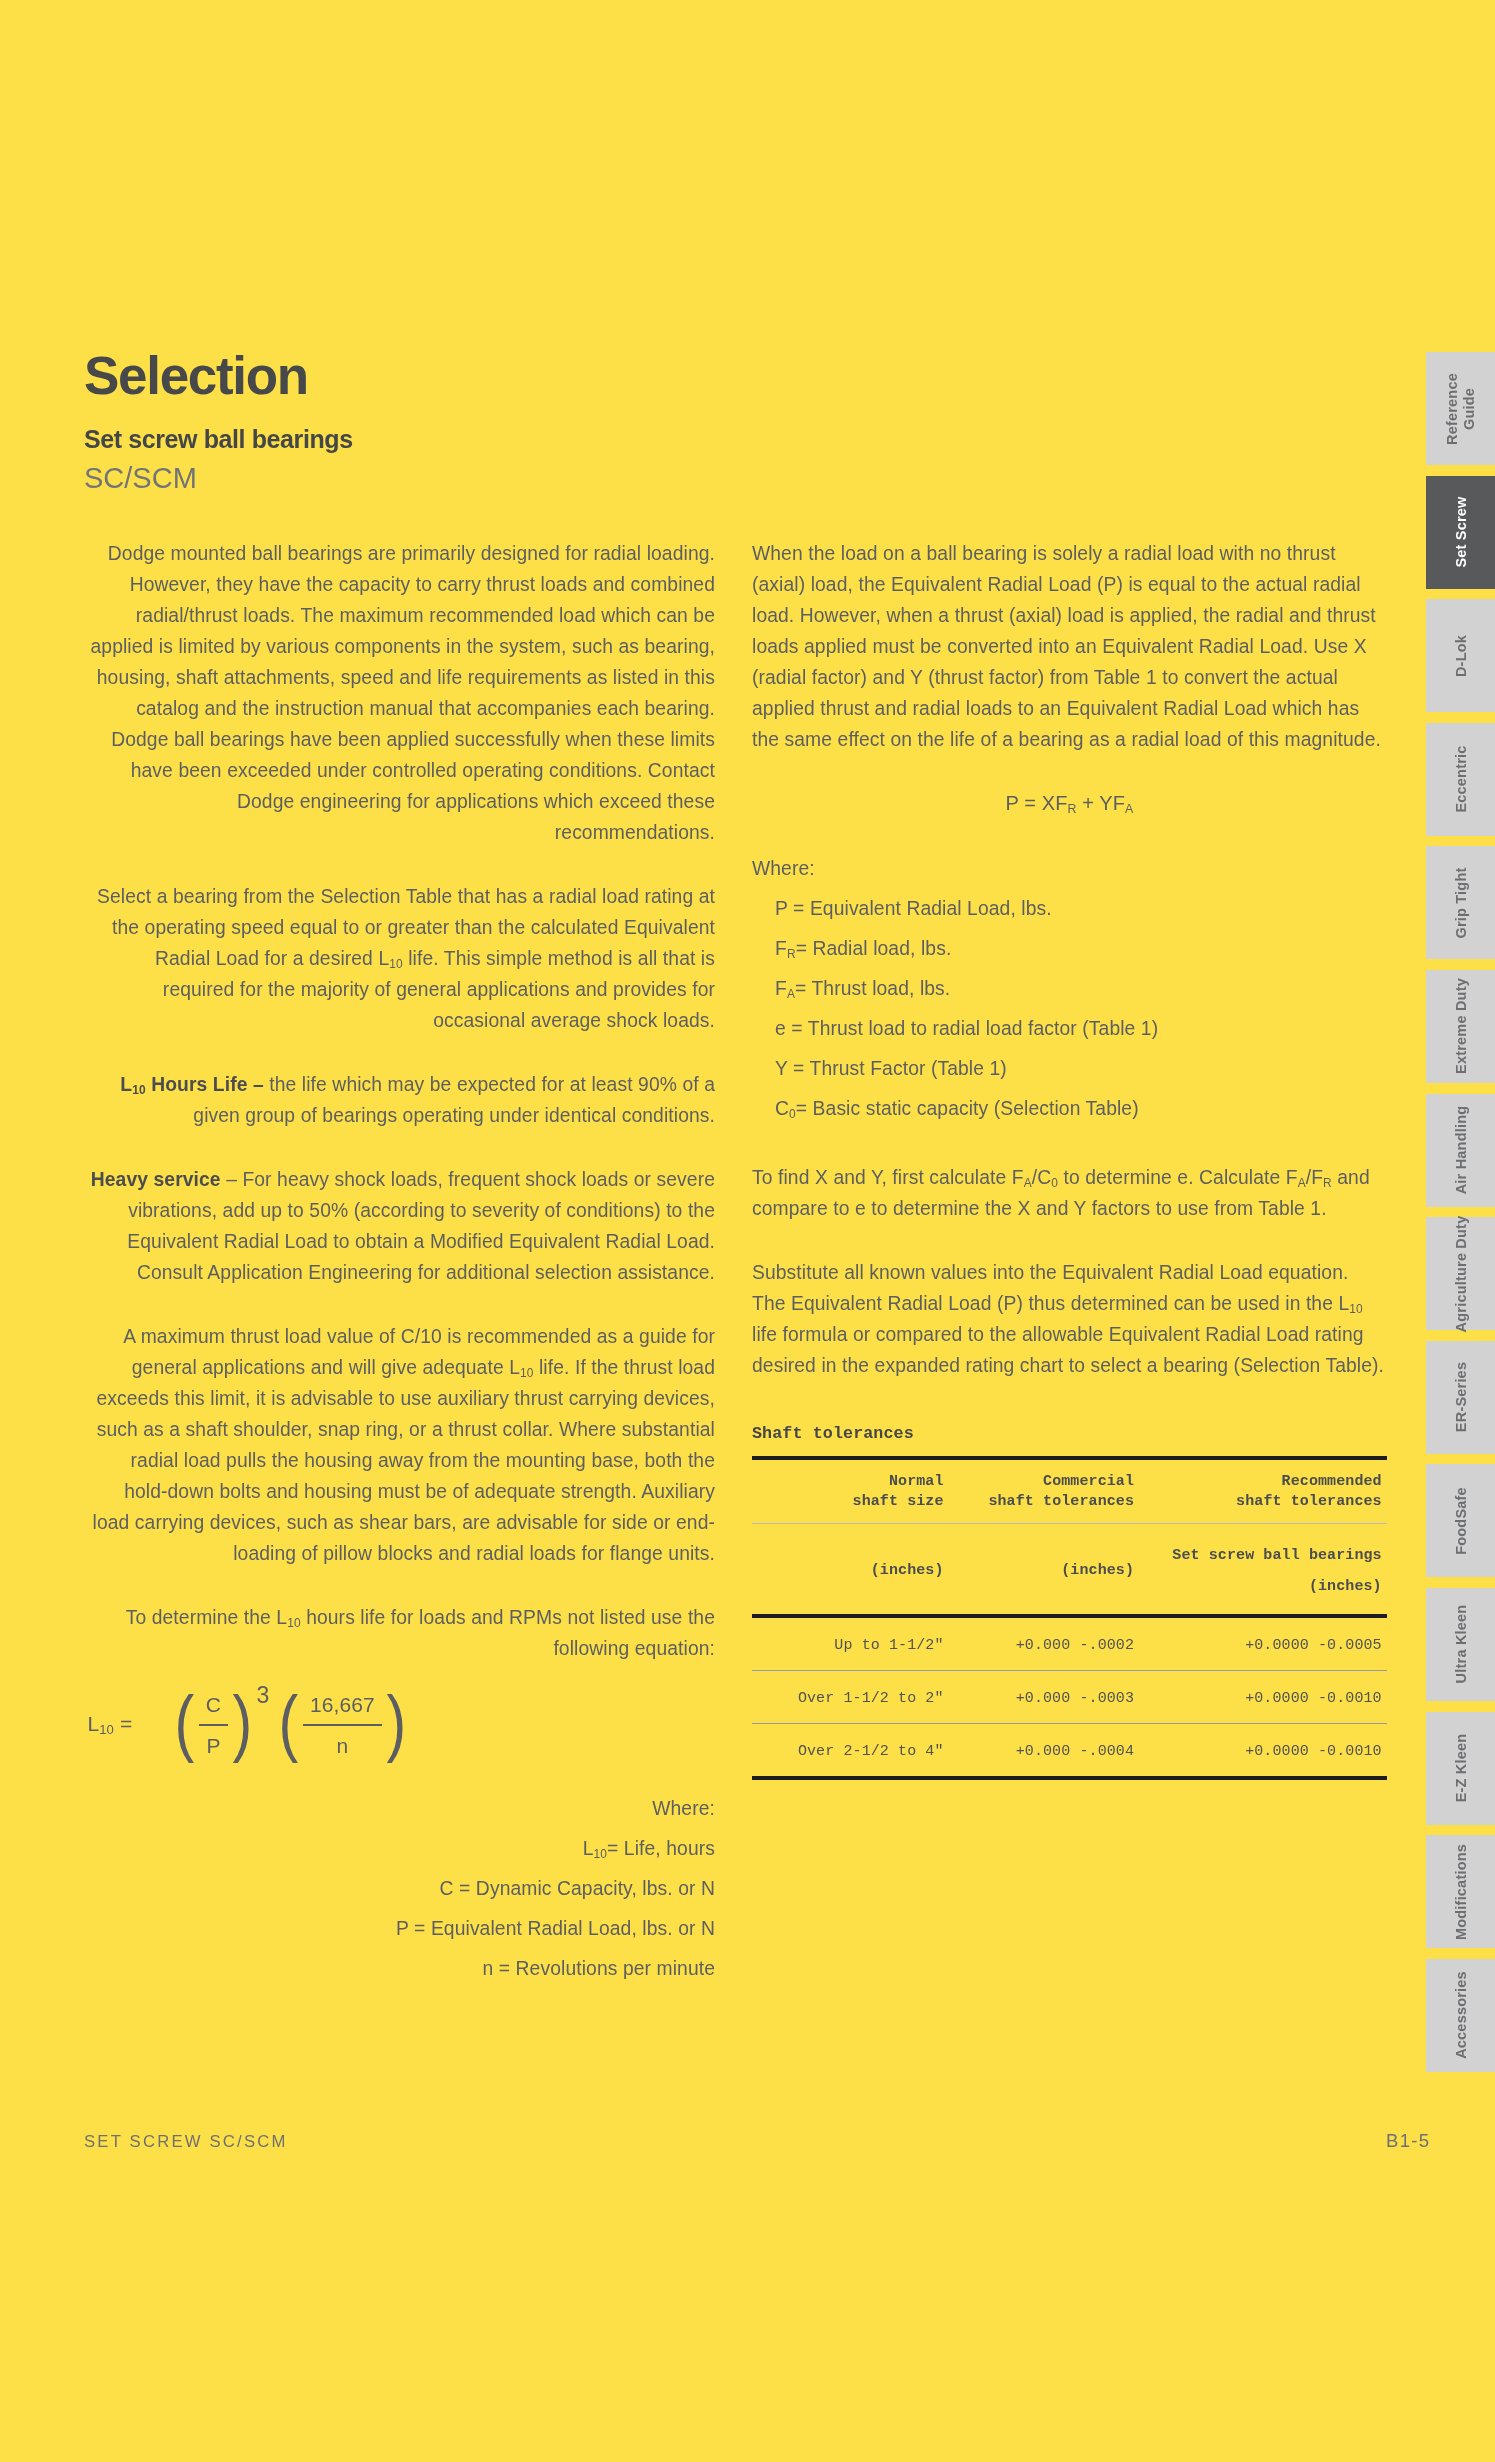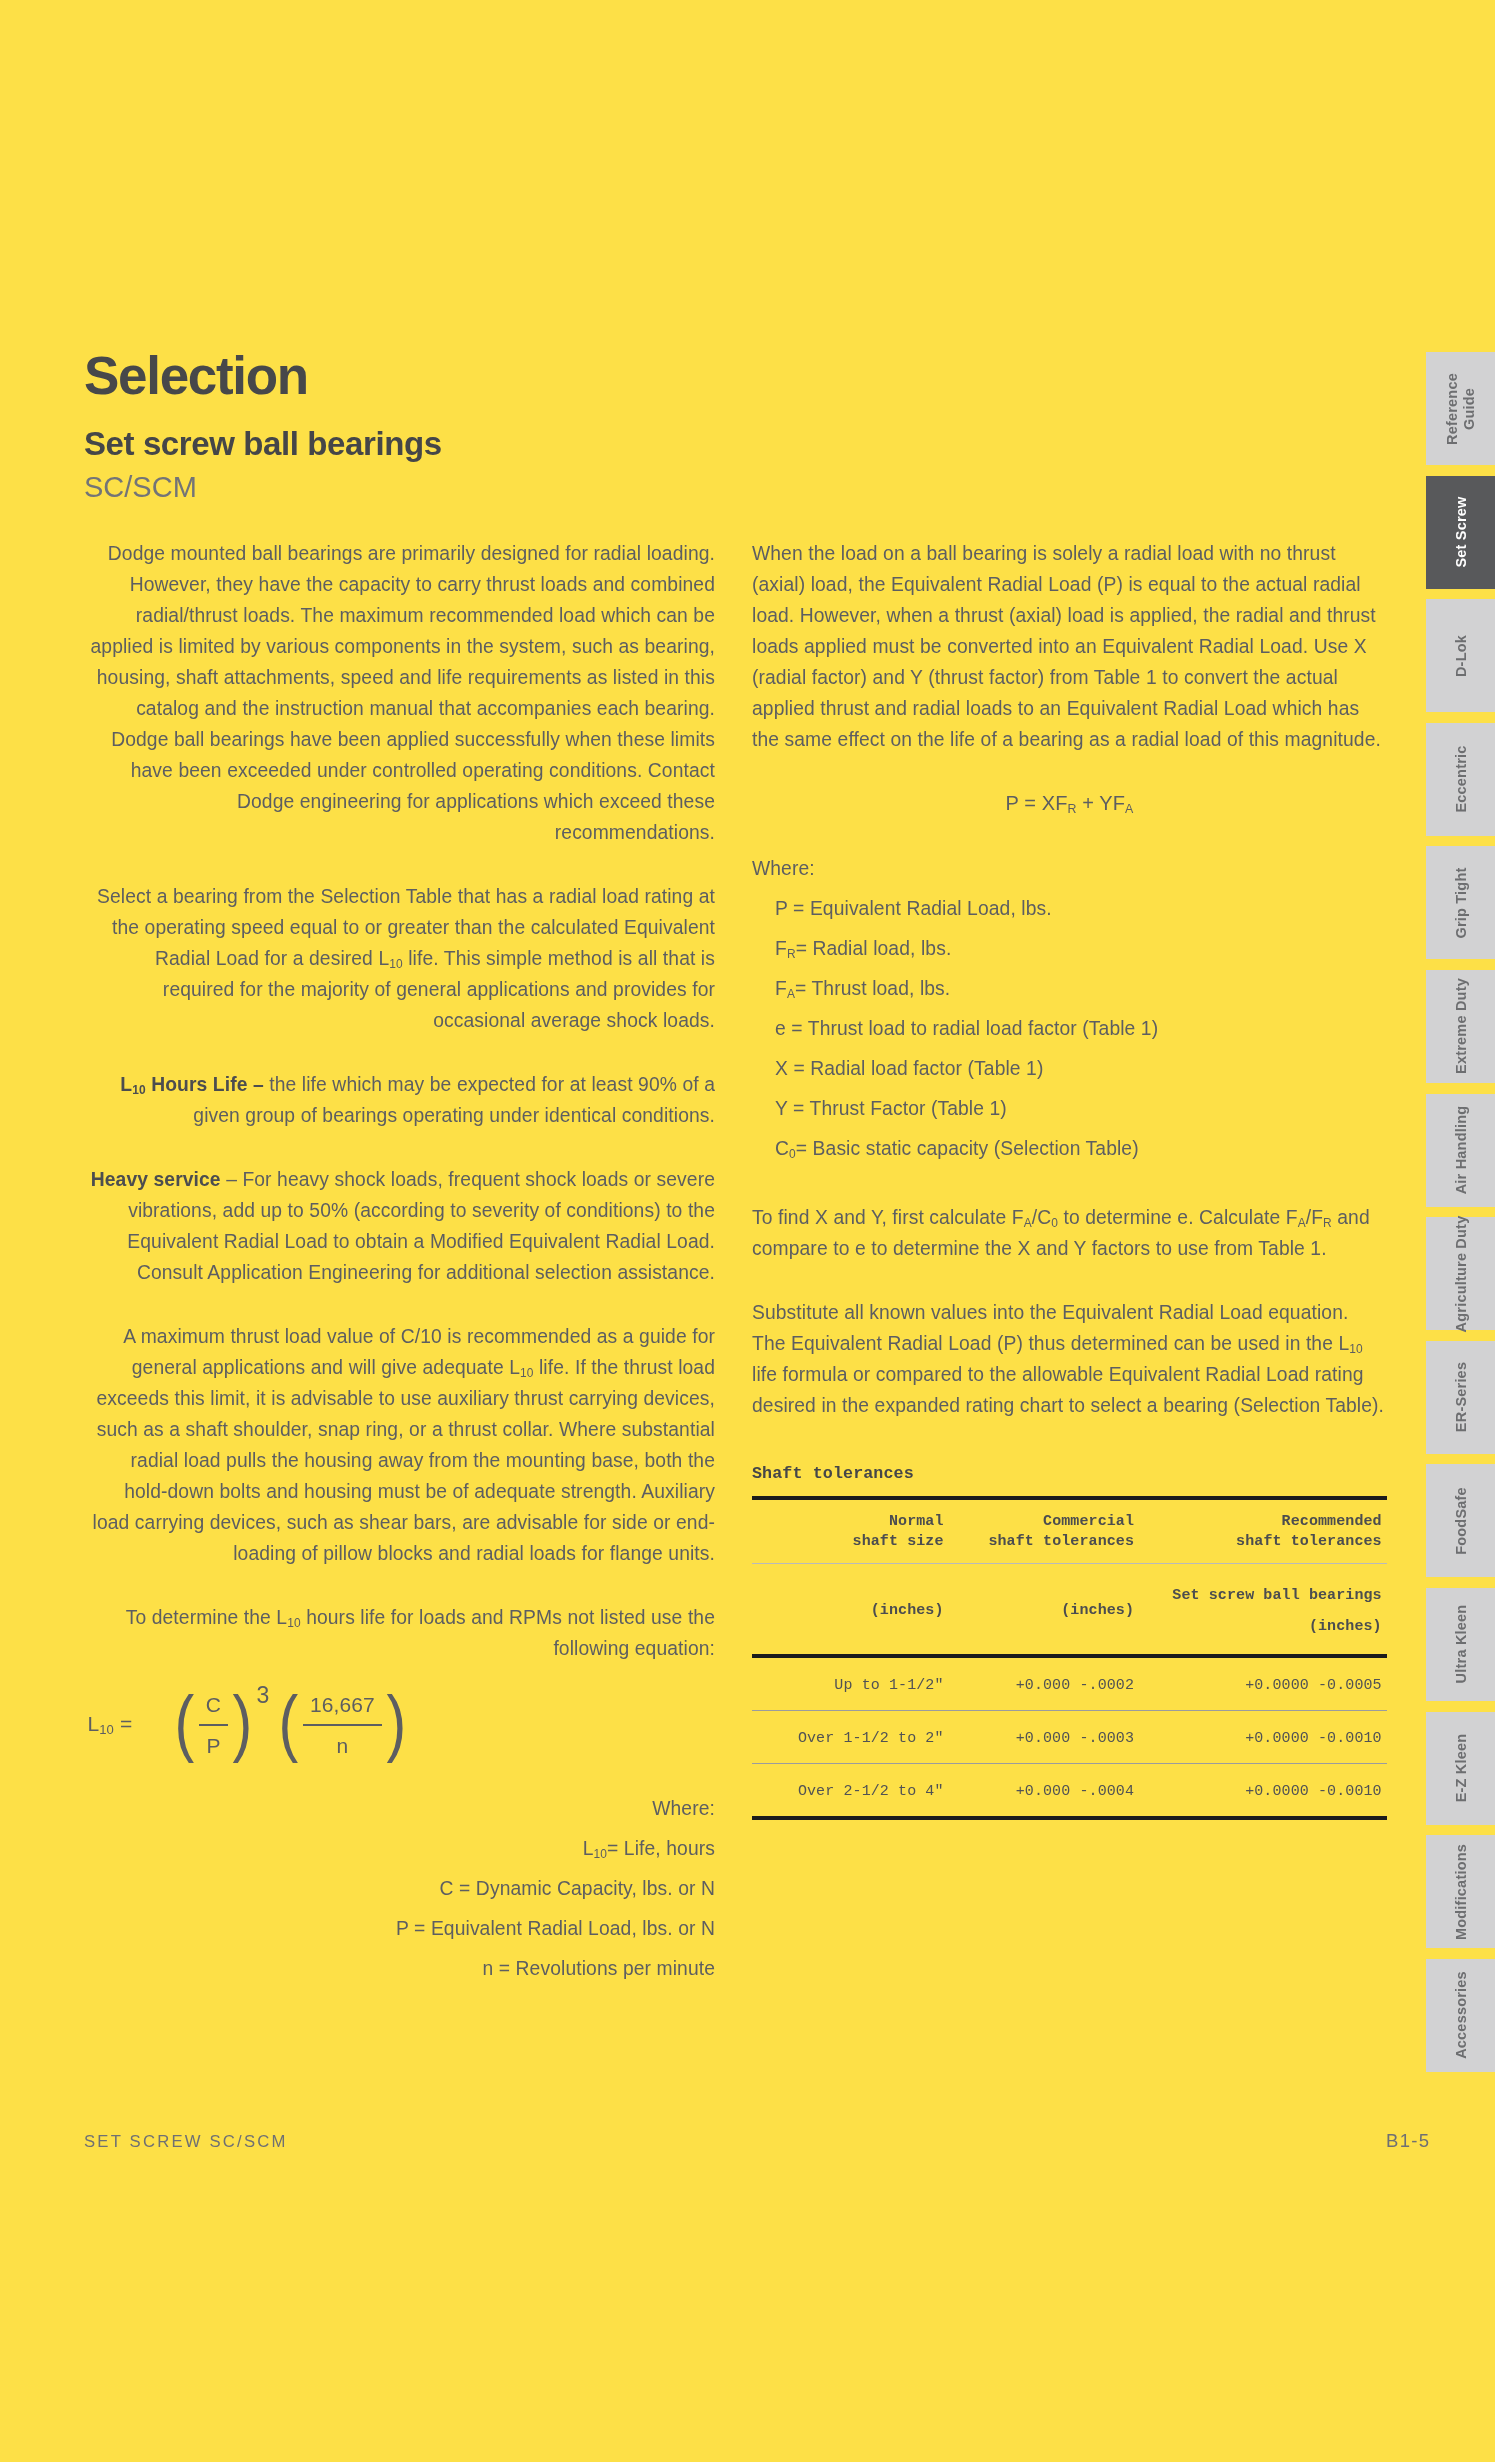--- a/index.html
+++ b/index.html
@@ -3,21 +3,21 @@
 <meta charset="utf-8">
 <style>
   html,body { margin:0; padding:0; background:#ffffff; }
   .page {
     position:relative; width:1495px; height:2462px; background:#fde047;
     font-family:"Liberation Sans", sans-serif; color:#5d5e61; overflow:hidden;
   }
   
   .header { position:absolute; left:84px; top:348px; }
   .h-title { font-size:53px; font-weight:700; letter-spacing:-1.3px; color:#47484a; line-height:1.05; }
-  .h-sub   { font-size:33px; font-weight:700; letter-spacing:-0.4px; color:#454648; margin-top:21px; }
+  .h-sub   { font-size:25px; font-weight:700; letter-spacing:-0.4px; color:#454648; margin-top:21px; }
   .h-model { font-size:29px; font-weight:400; color:#737477; margin-top:8.8px; }
 
   
   .col { position:absolute; top:538px; font-size:19.3px; line-height:31px; color:#5d5e61; letter-spacing:0.1px; }
   .col-left  { left:84px;  width:631px;text-align:right; }
   .col-right { left:752px; width:635px; }
   .para { margin:0 0 33px 0; }
   .b { font-weight:700; color:#4c4d4f; }
   sub { font-size:0.62em; line-height:0; vertical-align:-0.22em; }
 
@@ -111,21 +111,20 @@
     <p class="para" style="margin-bottom:0;">When the load on a ball bearing is solely a radial load with no thrust (axial) load, the Equivalent Radial Load (P) is equal to the actual radial load. However, when a thrust (axial) load is applied, the radial and thrust loads applied must be converted into an Equivalent Radial Load. Use X (radial factor) and Y (thrust factor) from Table 1 to convert the actual applied thrust and radial loads to an Equivalent Radial Load which has the same effect on the life of a bearing as a radial load of this magnitude.</p>
 
     <div class="formula-erl"><span>P = XF</span><sub>R</sub><span> + YF</span><sub>A</sub></div>
 
     <div class="where-label">Where:</div>
     <ul class="where-list">
       <li><span>P = Equivalent Radial Load, lbs.</span></li>
       <li><span>F</span><sub>R</sub><span>= Radial load, lbs.</span></li>
       <li><span>F</span><sub>A</sub><span>= Thrust load, lbs.</span></li>
       <li><span>e = Thrust load to radial load factor (Table 1)</span></li>
-      <li><span>X = Radial load factor (Table 1)</span></li>
       <li><span>Y = Thrust Factor (Table 1)</span></li>
       <li><span>C</span><sub>0</sub><span>= Basic static capacity (Selection Table)</span></li>
     </ul>
 
     <p class="para"><span>To find X and Y, first calculate F</span><sub>A</sub><span>/C</span><sub>0</sub><span> to determine e. Calculate F</span><sub>A</sub><span>/F</span><sub>R</sub><span> and compare to e to determine the X and Y factors to use from Table 1.</span></p>
     <p class="para"><span>Substitute all known values into the Equivalent Radial Load equation. The Equivalent Radial Load (P) thus determined can be used in the L</span><sub>10</sub><span> life formula or compared to the allowable Equivalent Radial Load rating desired in the expanded rating chart to select a bearing (Selection Table).</span></p>
 
     <div class="table-block">
       <div class="tbl-title">Shaft tolerances</div>
       <table class="shaft">

